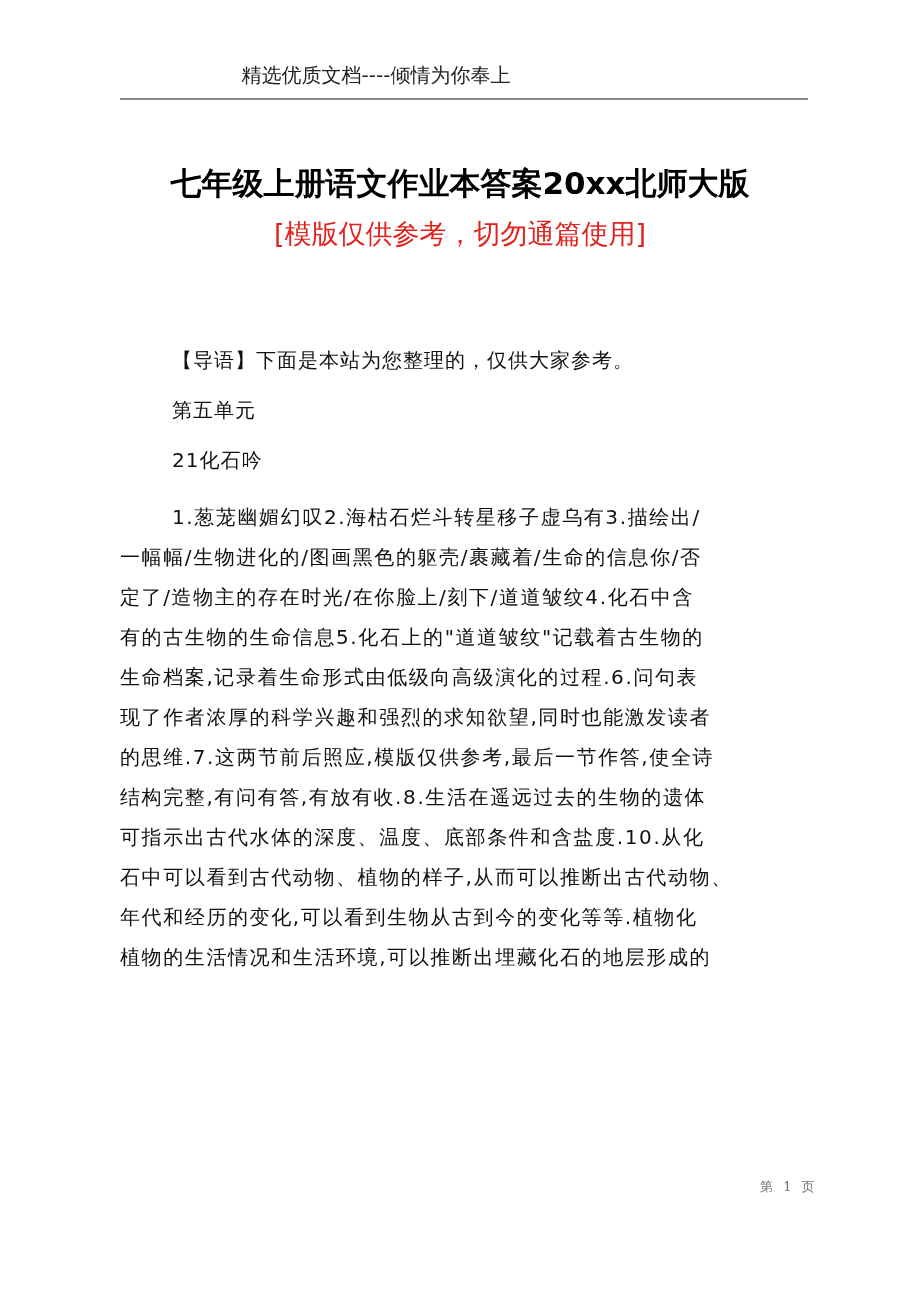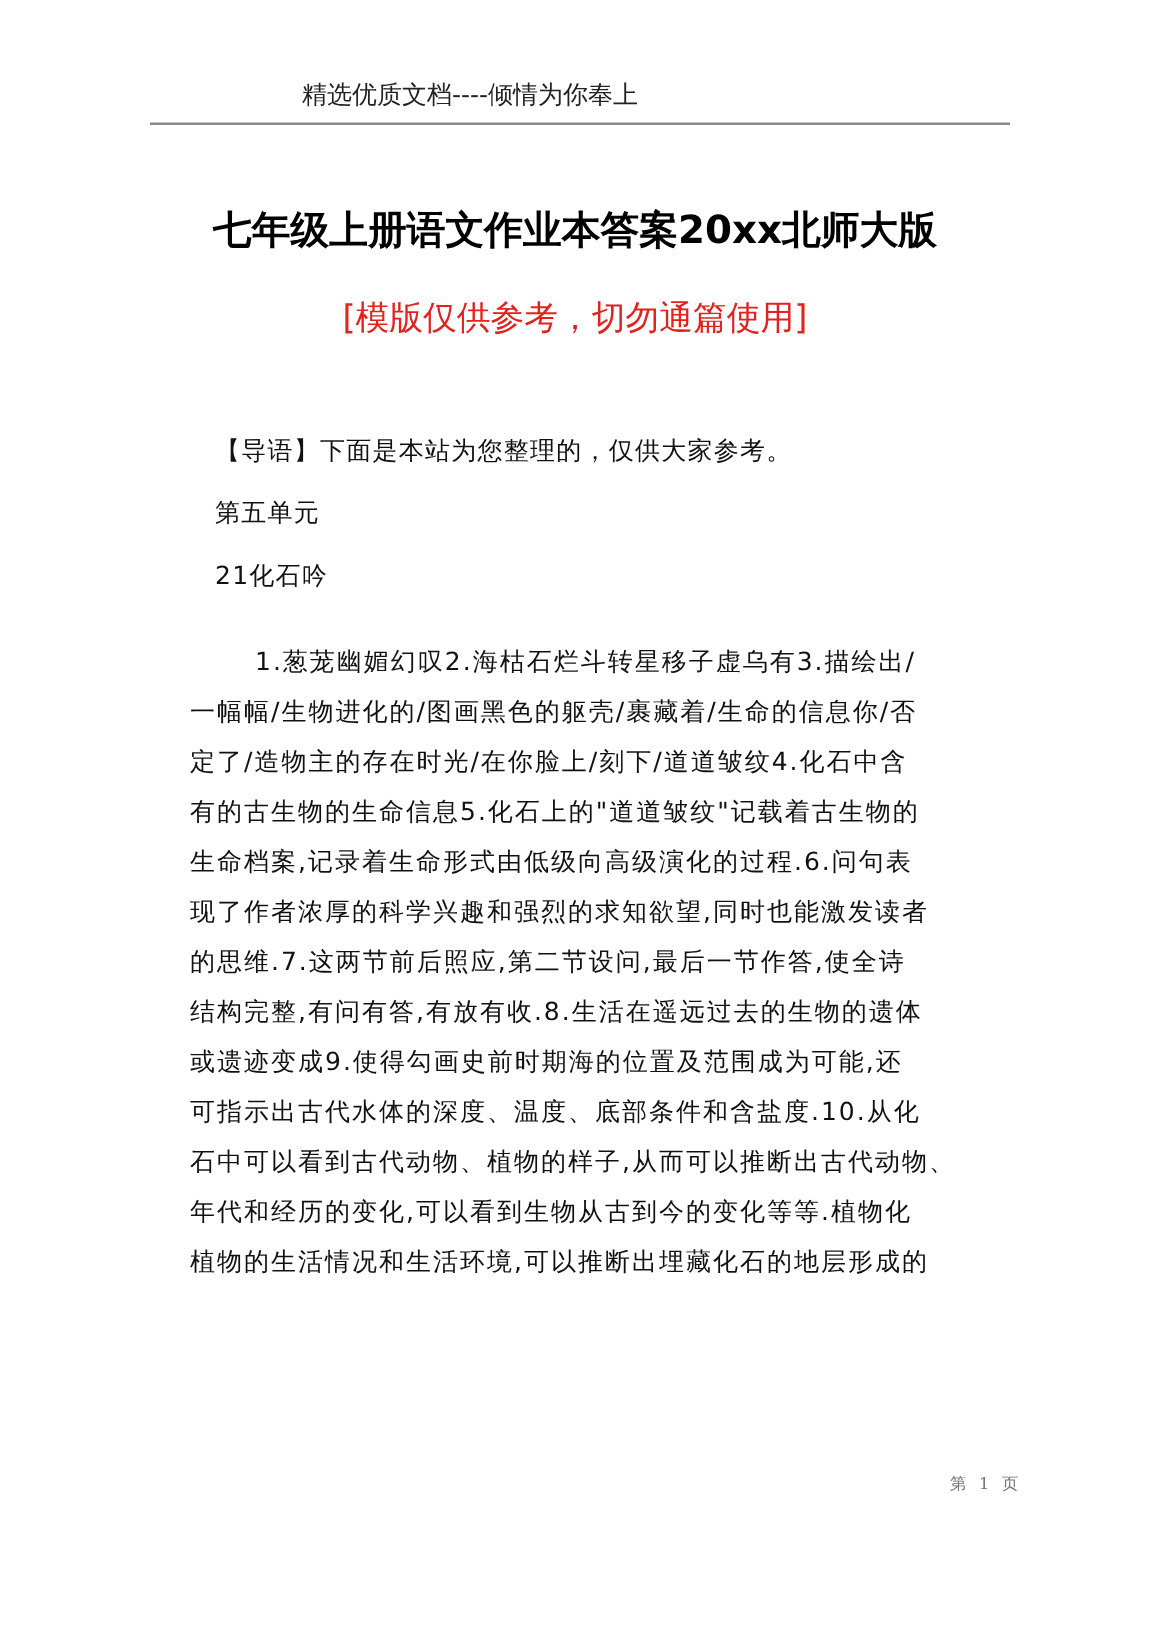--- a/index.html
+++ b/index.html
@@ -42,48 +42,47 @@
       text-align: center;
       font-size: 31px;
       font-weight: bold;
       color: #000000;
       font-family: "DejaVu Sans", "Liberation Sans", sans-serif;
       letter-spacing: 0px;
     }
     .doc-subtitle {
       position: absolute;
       left: 0;
-      top: 236px;
+      top: 216px;
       width: 920px;
       text-align: center;
       font-size: 27px;
       color: #e0231e;
       font-family: "DejaVu Sans", "Liberation Sans", sans-serif;
     }
     .body-text {
       position: absolute;
       left: 120px;
       width: 680px;
       font-size: 20px;
       line-height: 25px;
       color: #111111;
       letter-spacing: 1px;
       font-family: "DejaVu Sans", "Liberation Sans", sans-serif;
     }
     .intro { top: 348px; left: 172px; }
     .unit { top: 398px; left: 172px; }
     .lesson { top: 448px; left: 172px; }
     .answers {
-      top: 509px;
+      top: 497px;
       left: 120px;
       width: 680px;
       line-height: 40px;
       text-indent: 52px;
       letter-spacing: 1.6px;
-      margin-left: 32px;
     }
     .answer-line {
       display: block;
       white-space: nowrap;
       height: 40px;
     }
     .page-footer {
       position: absolute;
       left: 760px;
       top: 1178px;
@@ -106,22 +105,21 @@
 <div class="body-text unit">第五单元</div>
 <div class="body-text lesson">21化石吟</div>
 
 <div class="body-text answers">
   <span class="answer-line" style="text-indent:52px">1.葱茏幽媚幻叹2.海枯石烂斗转星移子虚乌有3.描绘出/</span>
   <span class="answer-line" style="text-indent:0">一幅幅/生物进化的/图画黑色的躯壳/裹藏着/生命的信息你/否</span>
   <span class="answer-line" style="text-indent:0">定了/造物主的存在时光/在你脸上/刻下/道道皱纹4.化石中含</span>
   <span class="answer-line" style="text-indent:0">有的古生物的生命信息5.化石上的"道道皱纹"记载着古生物的</span>
   <span class="answer-line" style="text-indent:0">生命档案,记录着生命形式由低级向高级演化的过程.6.问句表</span>
   <span class="answer-line" style="text-indent:0">现了作者浓厚的科学兴趣和强烈的求知欲望,同时也能激发读者</span>
-  <span class="answer-line" style="text-indent:0">的思维.7.这两节前后照应,第二节设问,最后一节作答,使全诗</span>
+  <span class="answer-line" style="text-indent:0">的思维.7.这两节前后照应,模版仅供参考,最后一节作答,使全诗</span>
   <span class="answer-line" style="text-indent:0">结构完整,有问有答,有放有收.8.生活在遥远过去的生物的遗体</span>
-  <span class="answer-line" style="text-indent:0">或遗迹变成9.使得勾画史前时期海的位置及范围成为可能,还</span>
   <span class="answer-line" style="text-indent:0">可指示出古代水体的深度、温度、底部条件和含盐度.10.从化</span>
   <span class="answer-line" style="text-indent:0">石中可以看到古代动物、植物的样子,从而可以推断出古代动物、</span>
   <span class="answer-line" style="text-indent:0">年代和经历的变化,可以看到生物从古到今的变化等等.植物化</span>
   <span class="answer-line" style="text-indent:0">植物的生活情况和生活环境,可以推断出埋藏化石的地层形成的</span>
 </div>
 
 <div class="page-footer">第 1 页</div>
 
 </body></html>

